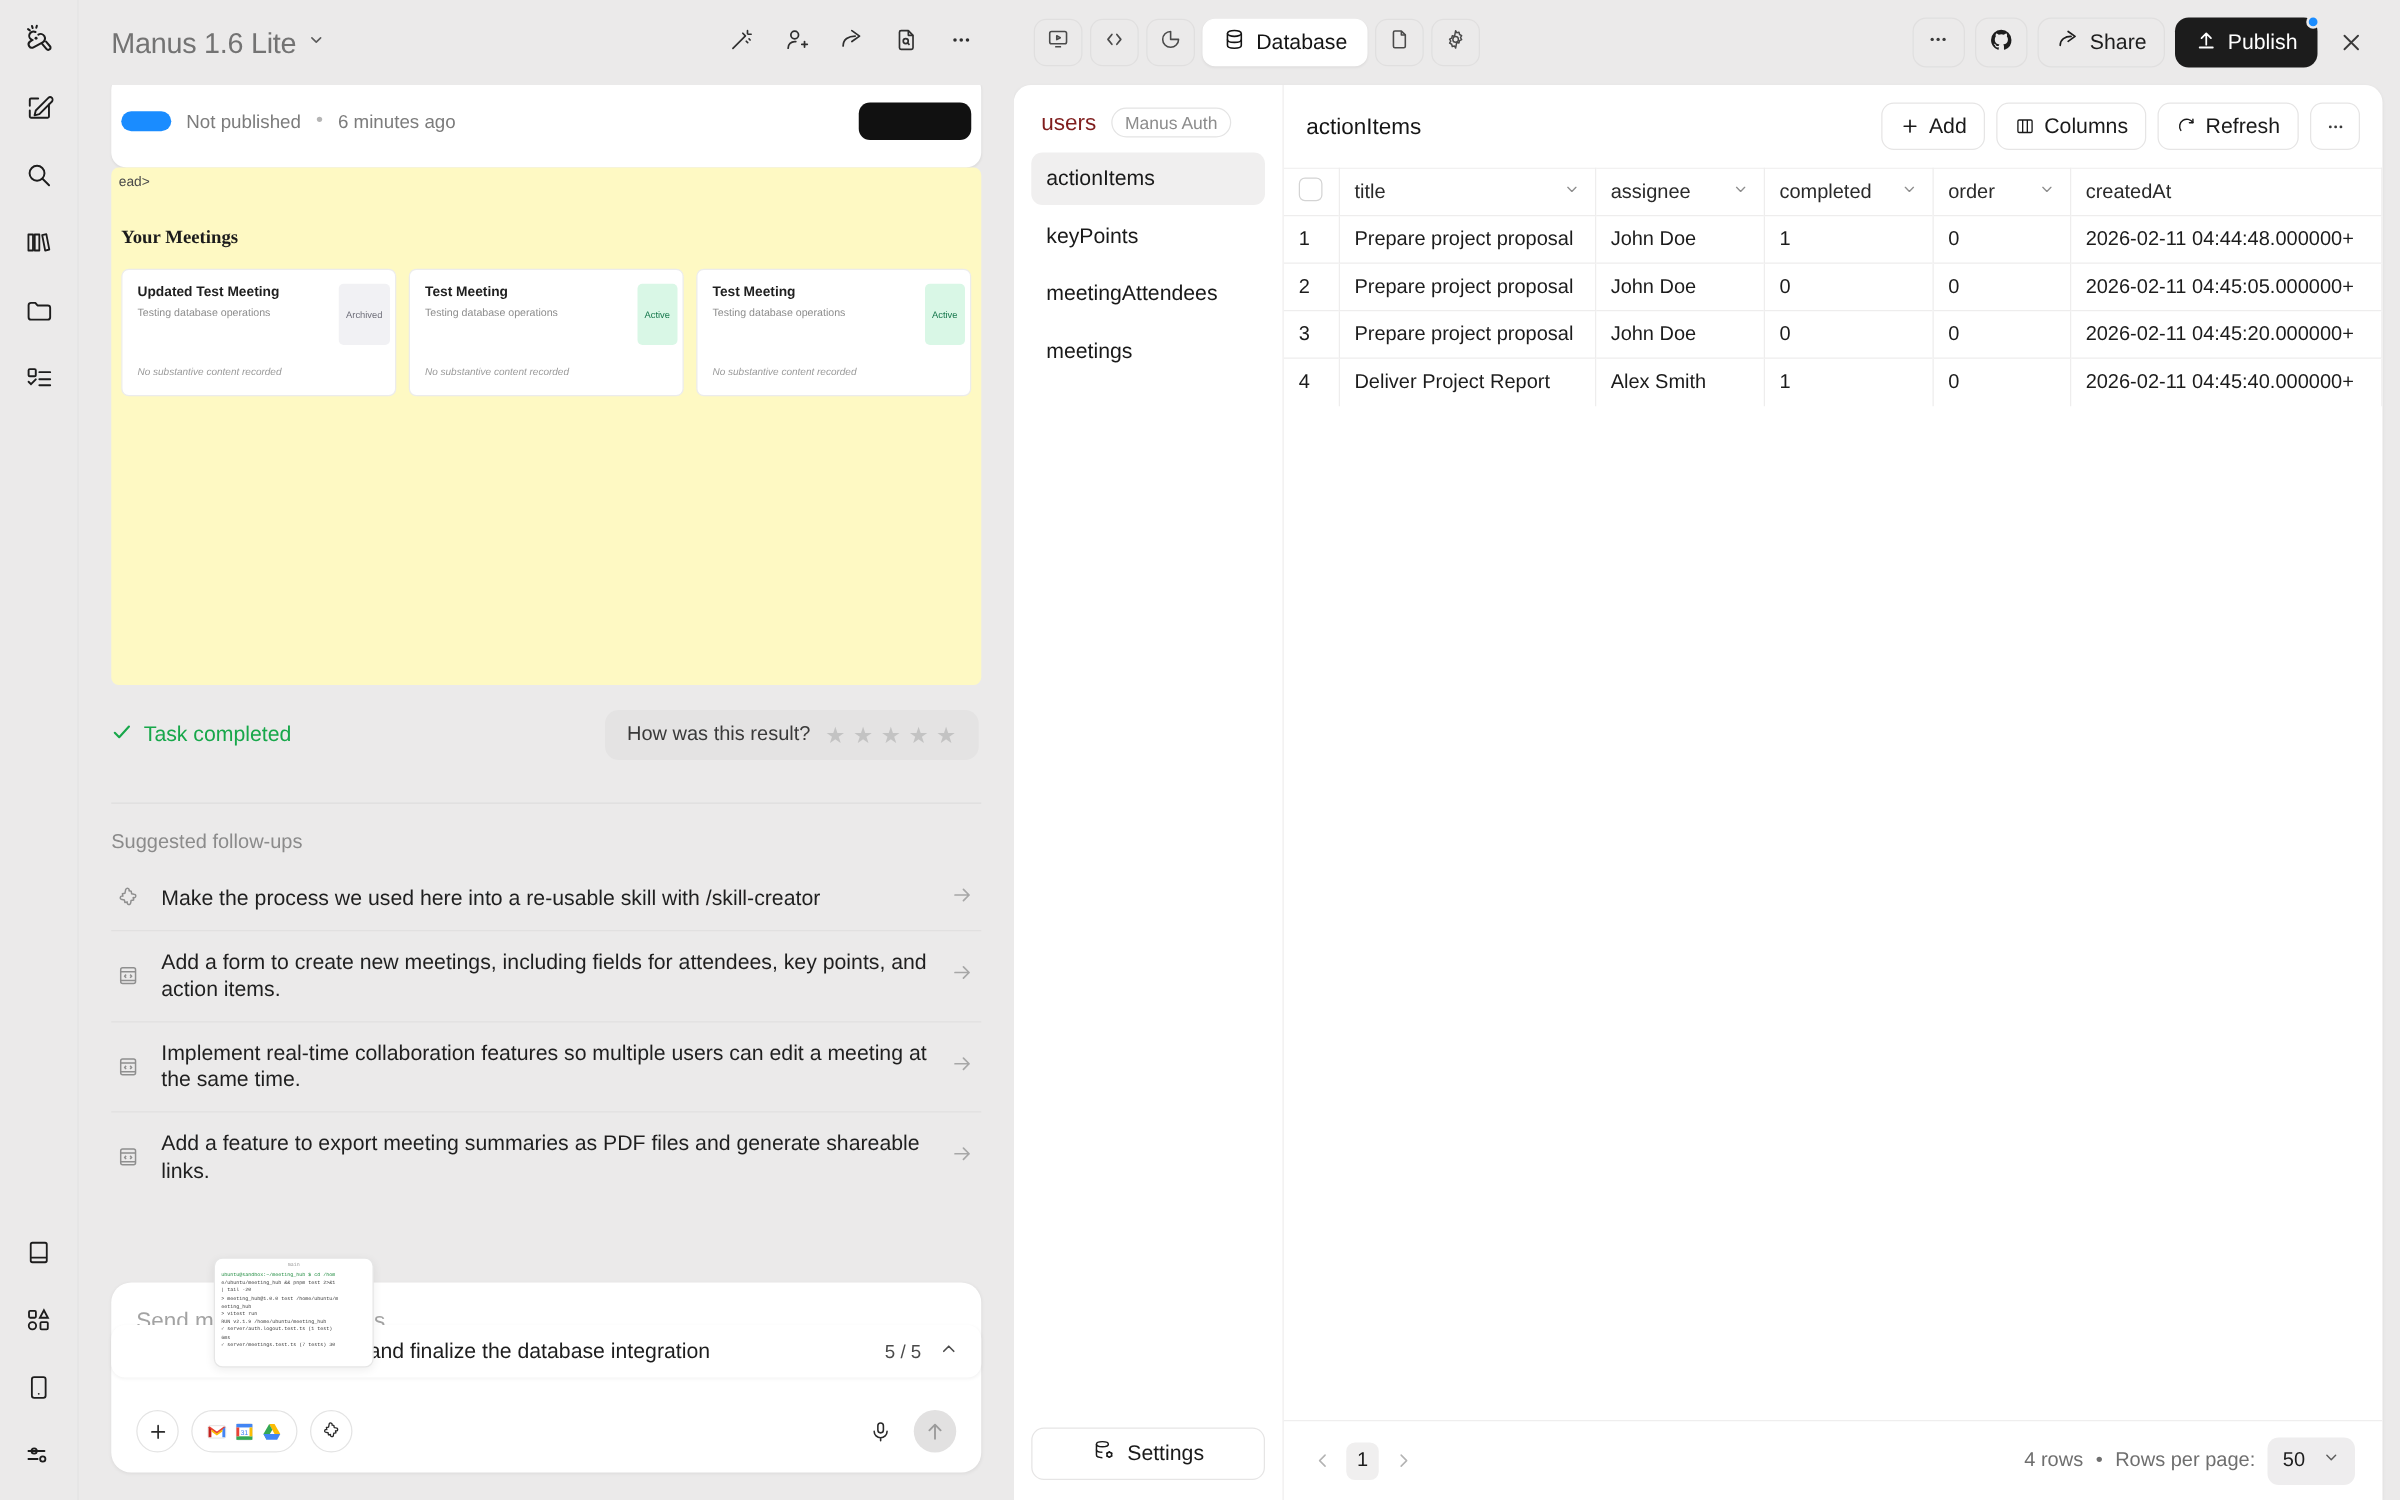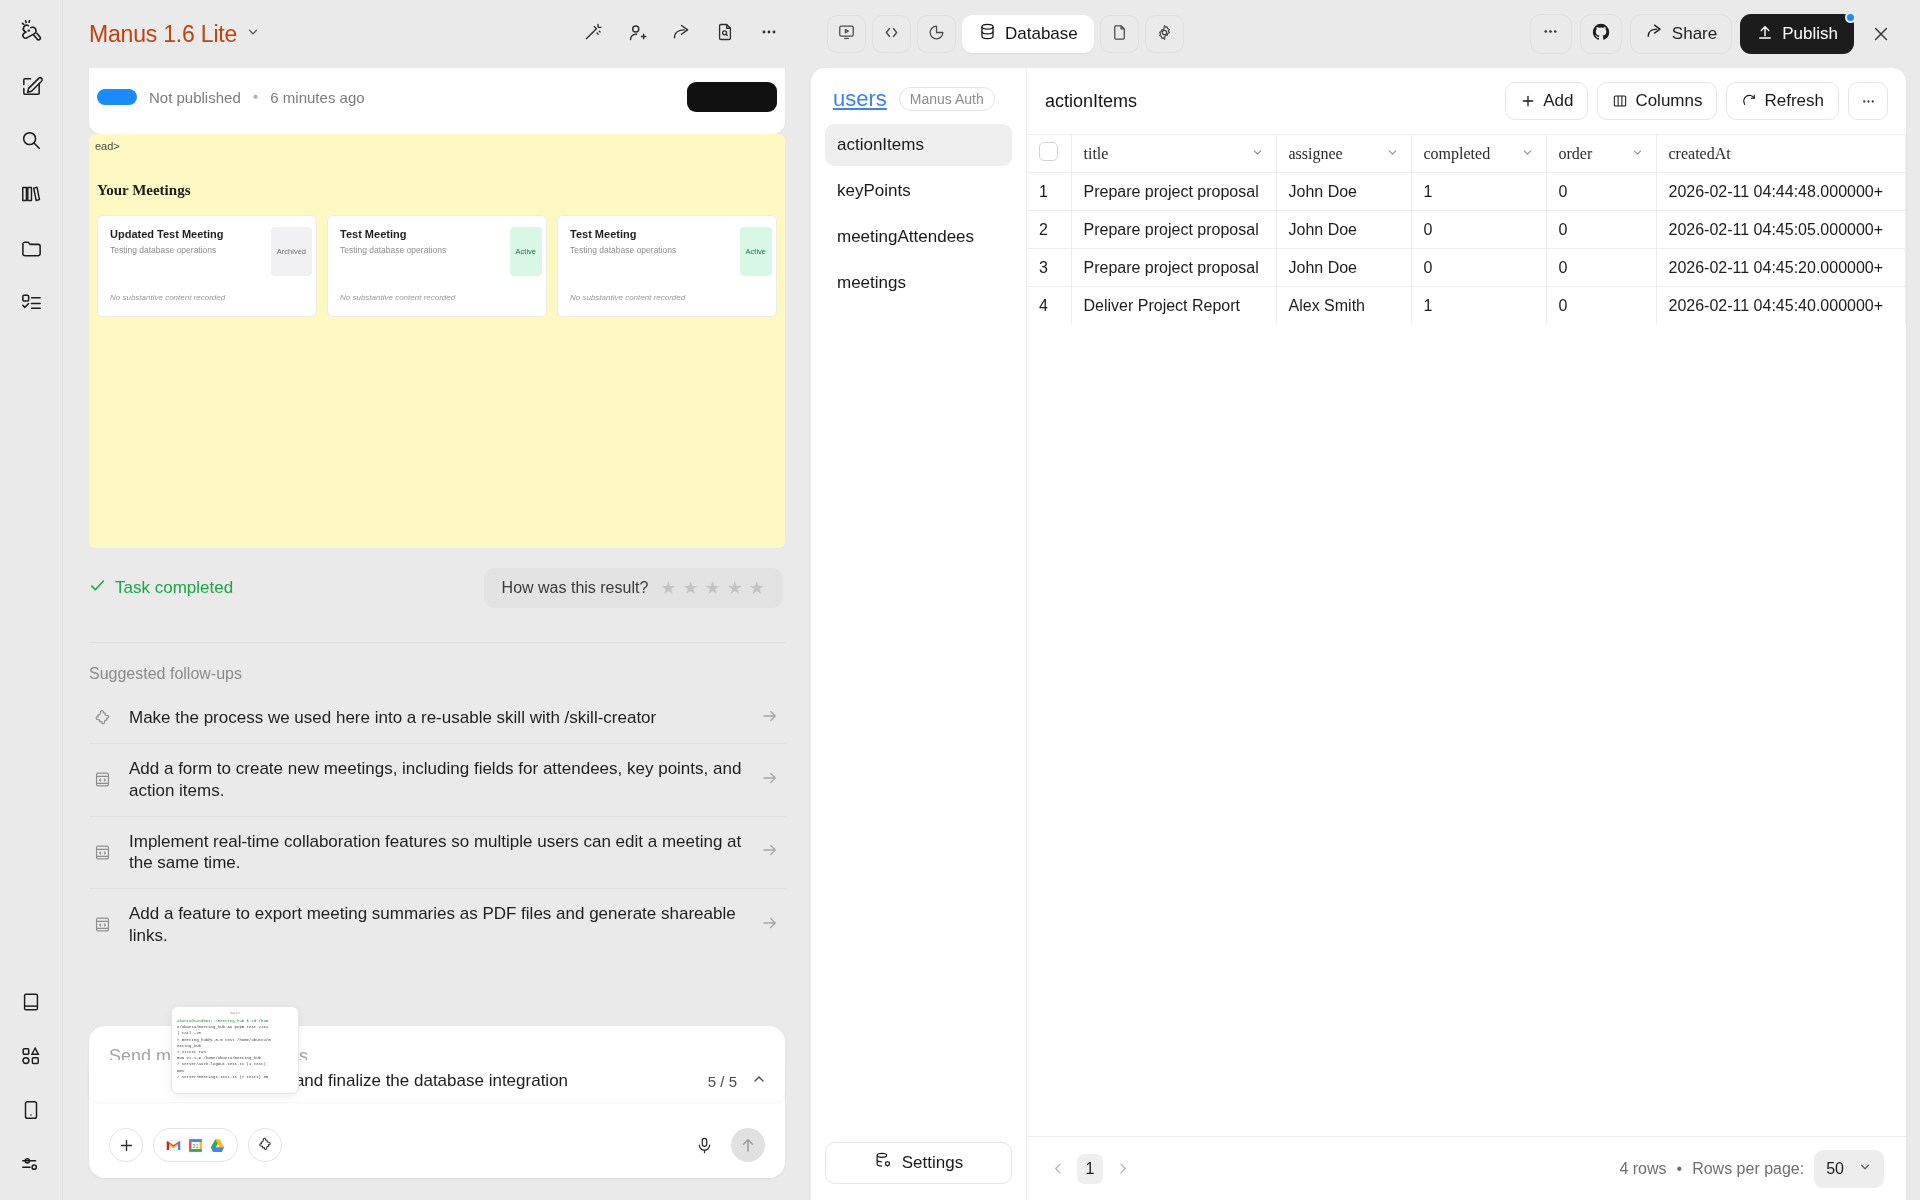--- a/index.html
+++ b/index.html
@@ -38,21 +38,21 @@
     position: relative;
   }
   .center-header {
     height: 68px; flex: 0 0 68px;
     display: flex; align-items: center;
     padding: 0 22px 0 26px;
     background: #ebeaea;
     z-index: 6;
   }
   .title-wrap { display:flex; align-items:center; gap: 9px; cursor: pointer; }
-  .title-txt { font-size: 23px; color: #c2410c; letter-spacing: -0.2px; }
+  .title-txt { font-size: 23px; color: #737373; letter-spacing: -0.2px; }
   .chev { color:#5c5c5c; }
   .hdr-actions { margin-left:auto; display:flex; align-items:center; gap: 4px; }
   .hdr-btn {
     width: 40px; height: 40px; border-radius: 9px;
     display:flex; align-items:center; justify-content:center;
     color:#2f2f2f; cursor:pointer;
   }
 
   
   .center-body {
@@ -274,21 +274,21 @@
   .right-card {
     flex:1 1 auto; background:#fff; border-radius: 14px 14px 0 0;
     display:flex; overflow:hidden; margin-bottom: 0;
     box-shadow: 0 1px 3px rgba(0,0,0,.05);
   }
   .db-side {
     flex: 0 0 216px; border-right: 1px solid #efeeee;
     display:flex; flex-direction:column; padding: 18px 14px 16px;
   }
   .db-side-head { display:flex; align-items:center; gap: 12px; padding: 0 8px 12px; }
-  .db-side-title { font-size: 22px; color:#3b82f6;text-decoration:underline; }
+  .db-side-title { font-size: 18px; color:#7f1d1d; }
   .auth-chip {
     font-size: 14px; color:#8c8c8c; border:1px solid #e4e4e4;
     border-radius: 12px; padding: 3px 10px;
   }
   .tbl-item {
     font-size: 17px; color:#191919; padding: 11px 12px;
     border-radius: 9px; cursor:pointer; margin-bottom: 4px;
   }
   .tbl-item.active { background:#f0efef; }
   .db-side-foot { margin-top:auto; }
@@ -312,21 +312,21 @@
   }
   .mini-btn.icon-only { width: 40px; padding: 0; justify-content:center;}
 
   .grid-wrap { flex:1 1 auto; overflow:hidden; }
   table.grid { border-collapse: collapse; width: 100%; table-layout: fixed;}
   table.grid th, table.grid td {
     border-top: 1px solid #eeeded; border-right: 1px solid #eeeded;
     font-size: 16px; color:#1c1c1c; text-align:left;
     padding: 0 12px; height: 38px; overflow:hidden; white-space:nowrap;
   }
-  table.grid th { font-weight: 400; color:#2a2a2a;font-family:Liberation Serif, serif; }
+  table.grid th { font-weight: 400; color:#2a2a2a; }
   th.cb, td.cb { width: 44px; text-align:center; padding:0; border-right:1px solid #eeeded;}
   td.rn { color:#4d4d4d; text-align:center; }
   .th-inner { display:flex; align-items:center; }
   .th-inner .chev-s { margin-left:auto; color:#8e8e8e; }
   .cbox { width: 19px; height:19px; border:1px solid #d4d4d4; border-radius: 5px; display:inline-block; cursor:pointer;}
   .col-title{width:205px}.col-assignee{width:135px}.col-completed{width:135px}.col-order{width:110px}
 
   .db-foot {
     height: 64px; flex: 0 0 64px; border-top: 1px solid #efeeee;
     display:flex; align-items:center; padding: 0 22px 0 18px; gap: 6px;

